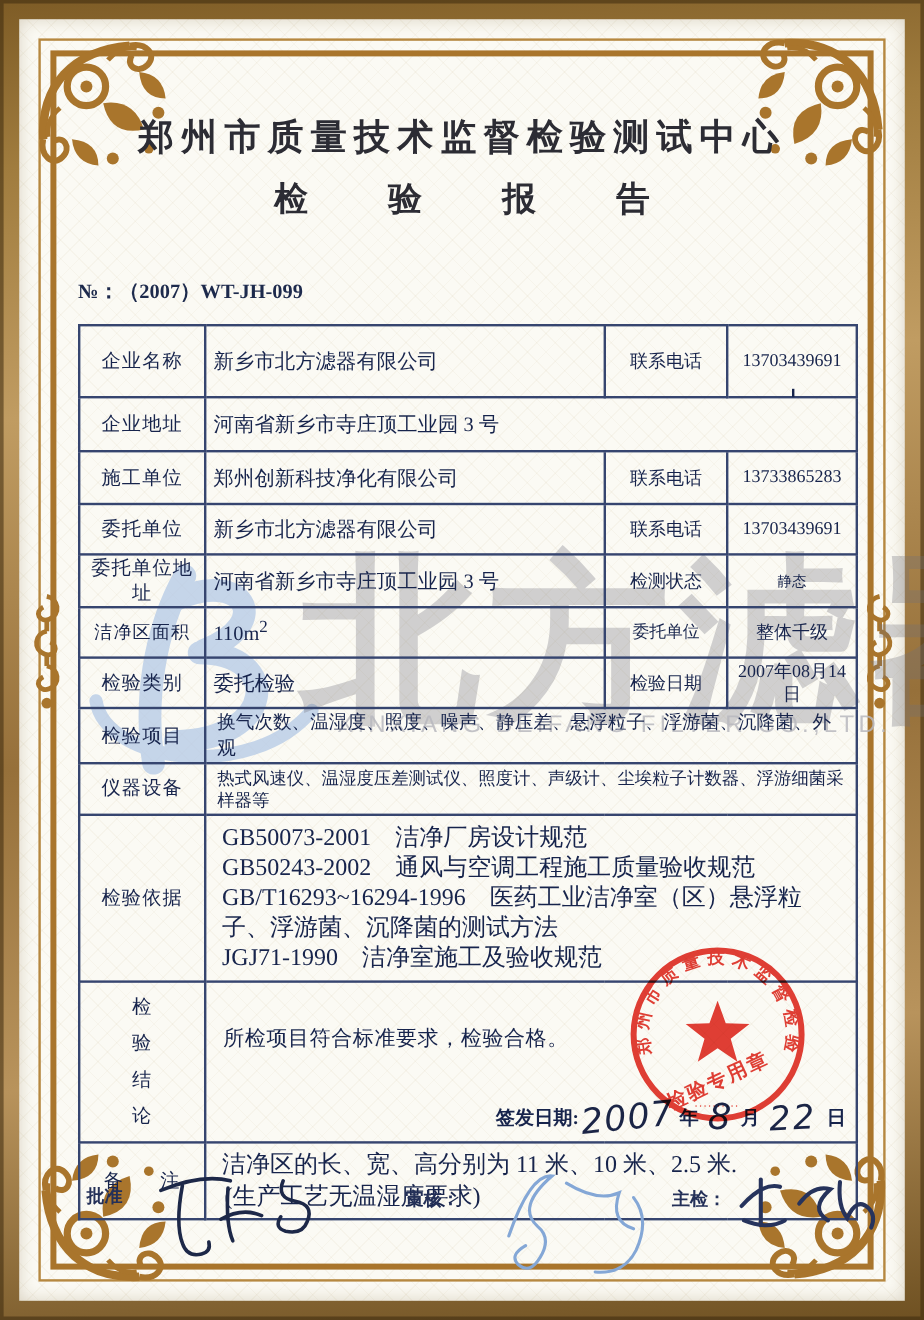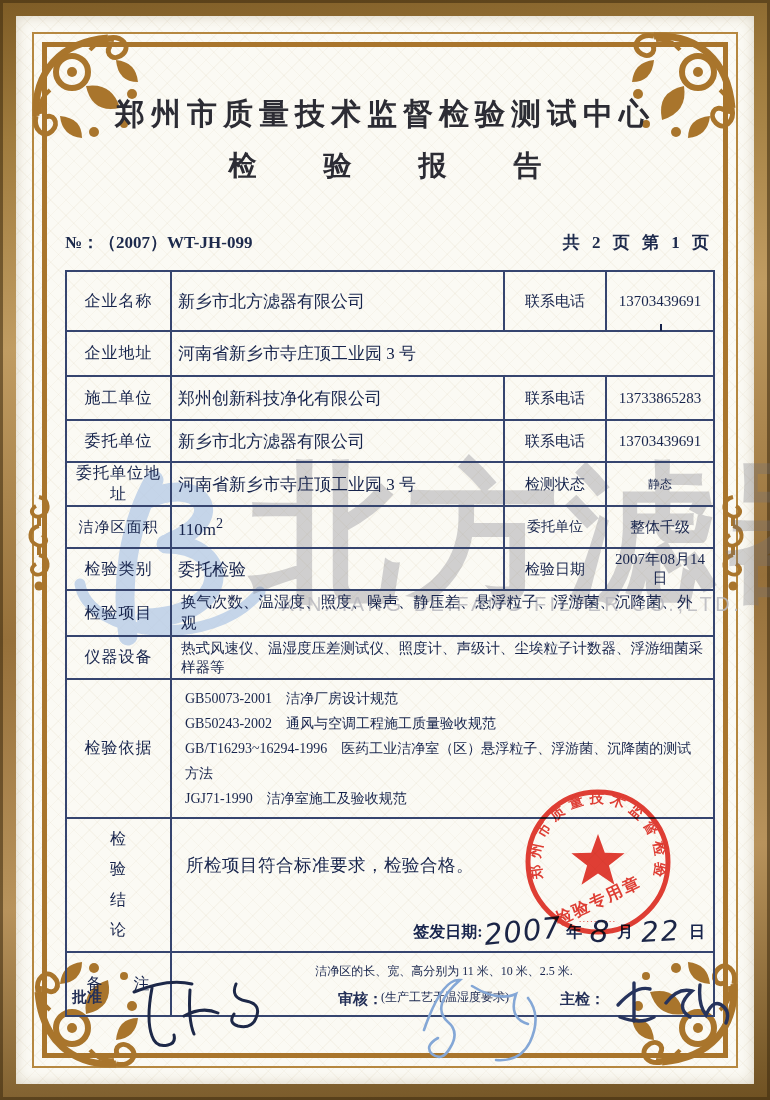--- a/index.html
+++ b/index.html
@@ -24,30 +24,30 @@
   .no-row .pages{letter-spacing:4px;}
   
   table.rpt{position:absolute;left:65px;top:270px;width:648px;border-collapse:collapse;table-layout:fixed;z-index:5;background:transparent;}
   table.rpt td{border:2px solid #36456f;color:#17244c;vertical-align:middle;padding:0 6px;}
   td.lbl{text-align:center;font-size:16px;font-weight:400;letter-spacing:1px;}
   td.val{font-size:17px;padding-left:13px;}
   td.lbl2{text-align:center;font-size:15px;}
   td.val2{text-align:center;font-size:15px;font-family:"Liberation Serif",serif;position:relative;}
   .smalllbl{font-size:13.5px;letter-spacing:0;}
   .datefit{font-size:13px;letter-spacing:0;}
-  .basis-line{display:block;font-size:14px;line-height:25px;}
+  .basis-line{display:block;font-size:20px;line-height:25px;}
   .vlabel{display:flex;flex-direction:column;align-items:center;justify-content:space-between;height:112px;margin:6px 0;font-size:16px;}
   .conc-cell{position:relative;border-radius:27px;}
   .conclusion-text{position:absolute;left:14px;top:34px;font-size:17.5px;letter-spacing:.5px;}
   .issue-line{position:absolute;right:8px;bottom:8px;display:flex;align-items:flex-end;font-size:16px;font-weight:600;}
   .hw{font-family:"DejaVu Sans",sans-serif;font-style:italic;color:#1b2546;font-weight:500;line-height:1;}
   .hw-year{font-size:29px;transform:rotate(-6deg);letter-spacing:1px;margin:0 4px -3px 2px;}
   .hw-month{font-size:30px;transform:rotate(4deg);margin:0 8px -4px 8px;}
   .hw-day{font-size:28px;transform:rotate(-3deg);letter-spacing:2px;margin:0 8px -3px 8px;}
-  .remark-line{display:block;font-size:12px;line-height:26px;text-align:center;}
+  .remark-line{display:block;font-size:20px;line-height:26px;}
   .remark-lbl span{display:inline-block;}
   .remark-gap{width:30px;}
   .tick-mark{position:absolute;left:50%;bottom:-1px;width:2px;height:7px;background:#17244c;}
   
   .sig-row{z-index:7;}
   .sig-label{font-size:15px;font-weight:600;color:#20306000;color:#243058;z-index:7;}
   
   .wm{z-index:3;pointer-events:none;}
   .wm-cn{left:250px;top:458px;font-family:"Liberation Sans","DejaVu Sans",sans-serif;font-size:150px;font-weight:700;letter-spacing:8px;color:#70707b;opacity:.30;white-space:nowrap;line-height:1;}
   .wm-en{left:281px;top:593px;font-family:"Liberation Sans","DejaVu Sans",sans-serif;font-size:20px;letter-spacing:3.5px;color:#b9b9bf;opacity:.85;white-space:nowrap;}
@@ -117,21 +117,20 @@
     <path d="M20 118 C28 170 150 186 200 126" stroke-width="11"></path>
   </g>
 </svg>
 <div class="abs wm wm-cn">北方滤器</div>
 <div class="abs wm wm-en">XINXIANG BEIFANG FILTER CO.,LTD.</div>
 
 <div class="abs center-name">郑州市质量技术监督检验测试中心</div>
 <div class="abs report-title">检  验  报  告</div>
 <div class="abs no-row">
   <span>№：（2007）WT-JH-099</span>
-  <span class="pages">共 2 页 第 1 页</span>
 </div>
 
 <table class="rpt">
   <colgroup>
       <col style="width:105px">
       <col style="width:333px">
       <col style="width:102px">
       <col style="width:108px">
     </colgroup>
   <tbody>

